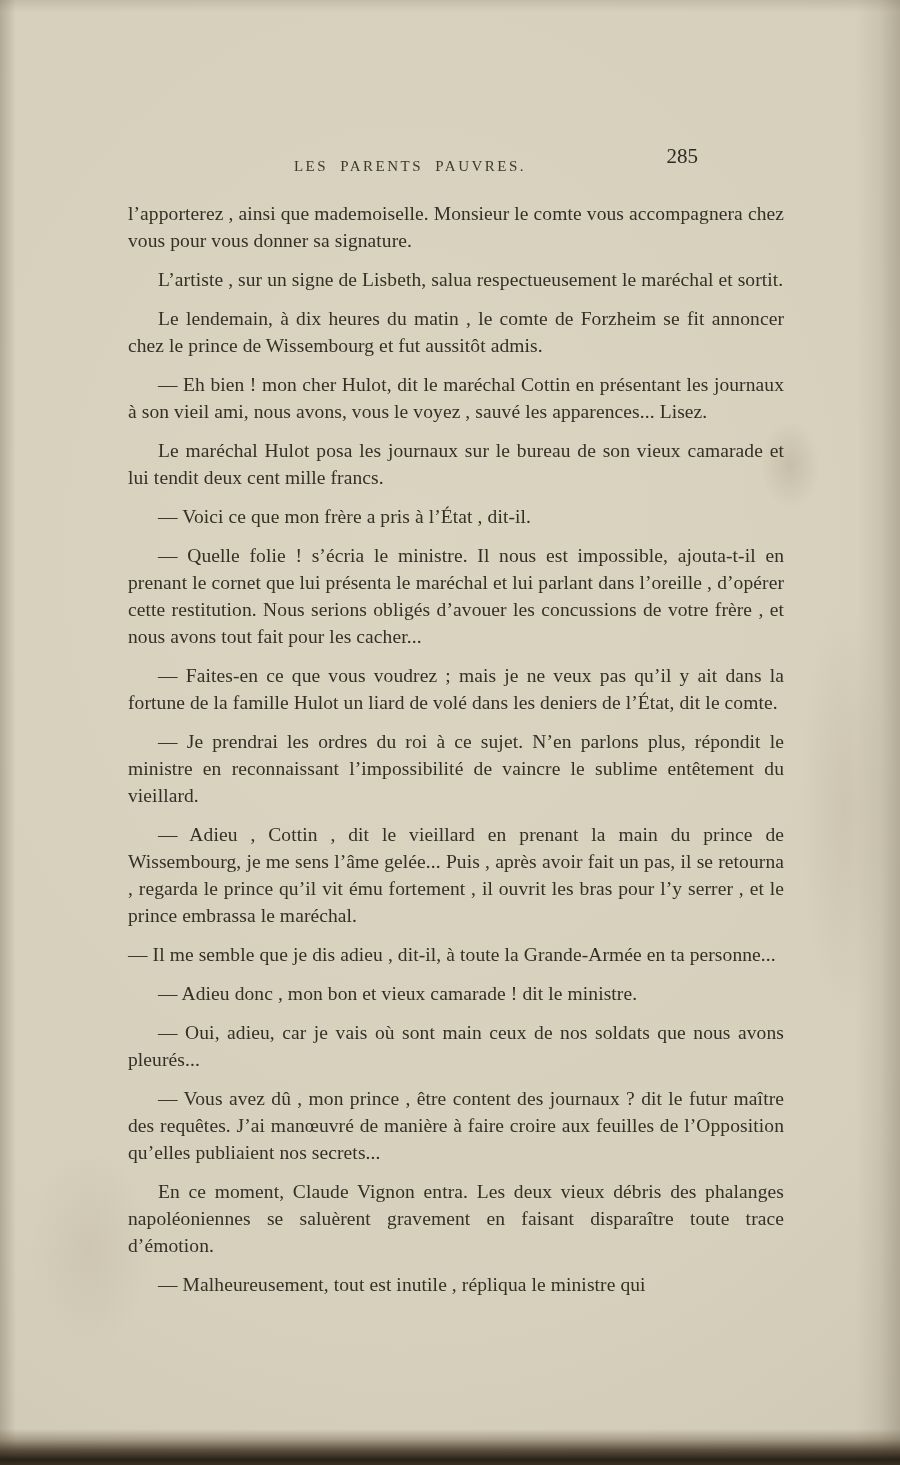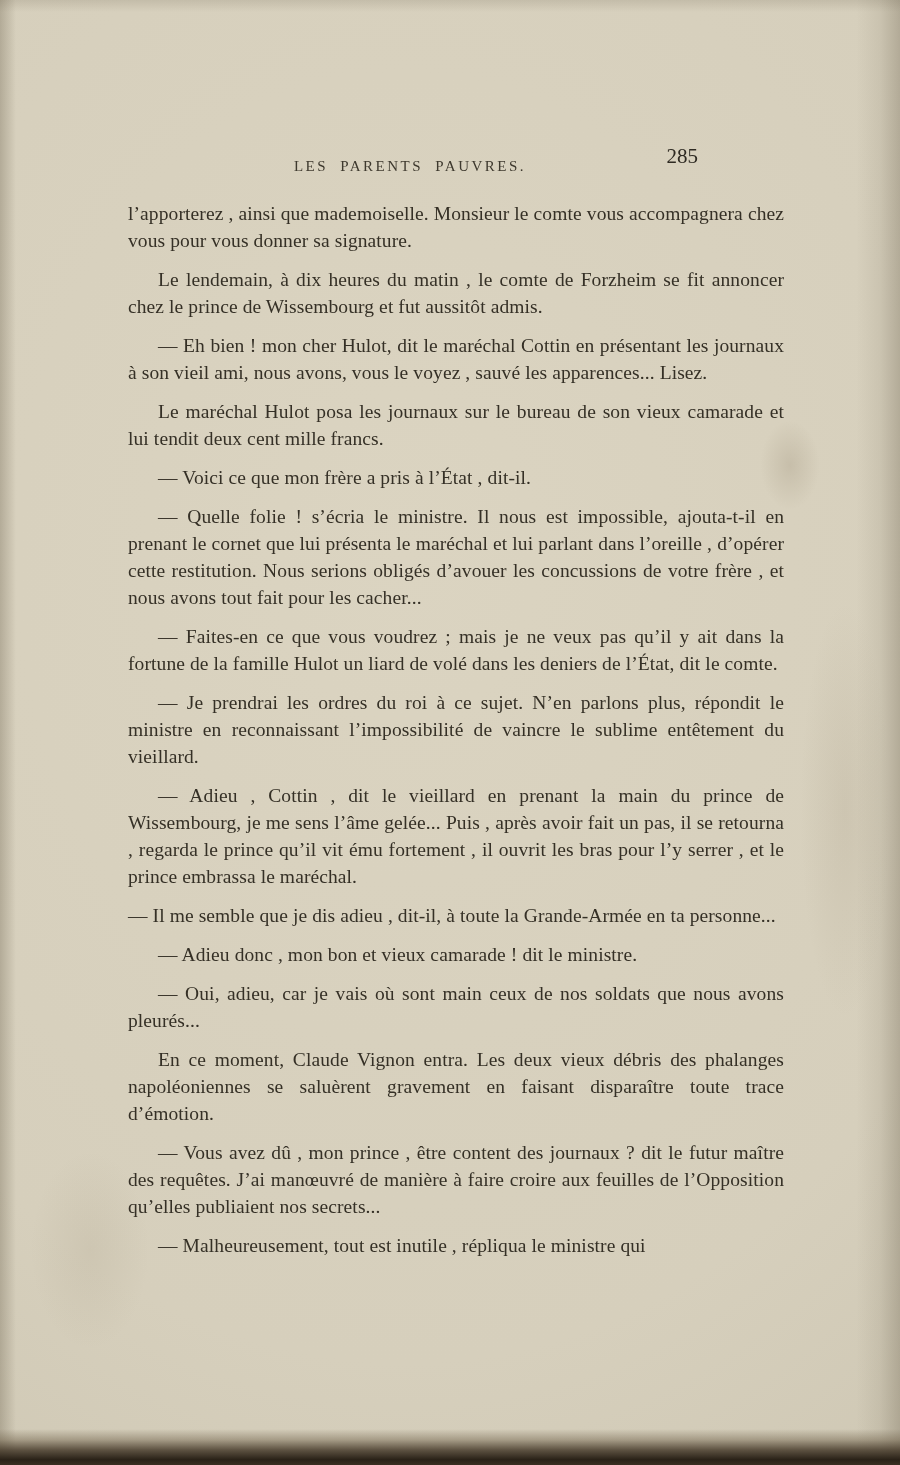--- a/index.html
+++ b/index.html
@@ -103,31 +103,32 @@
   <div class="paper-stain stain-2"></div>
   <div class="paper-stain stain-3"></div>
 
   <div class="page-content">
     <div class="page-header">
       <span class="running-title">LES PARENTS PAUVRES.</span>
       <span class="page-number">285</span>
     </div>
     <div class="text-block">
         <p>l’apporterez , ainsi que mademoiselle. Monsieur le comte vous accompagnera chez vous pour vous donner sa signature.</p>
+        <p class="indent">L’artiste , sur un signe de Lisbeth, salua respectueusement le maréchal et sortit.</p>
         <p class="indent">Le lendemain, à dix heures du matin , le comte de Forzheim se fit annoncer chez le prince de Wissembourg et fut aussitôt admis.</p>
         <p class="indent">— Eh bien ! mon cher Hulot, dit le maréchal Cottin en présentant les journaux à son vieil ami, nous avons, vous le voyez , sauvé les apparences... Lisez.</p>
         <p class="indent">Le maréchal Hulot posa les journaux sur le bureau de son vieux camarade et lui tendit deux cent mille francs.</p>
         <p class="indent">— Voici ce que mon frère a pris à l’État , dit-il.</p>
         <p class="indent">— Quelle folie ! s’écria le ministre. Il nous est impossible, ajouta-t-il en prenant le cornet que lui présenta le maréchal et lui parlant dans l’oreille , d’opérer cette restitution. Nous serions obligés d’avouer les concussions de votre frère , et nous avons tout fait pour les cacher...</p>
         <p class="indent">— Faites-en ce que vous voudrez ; mais je ne veux pas qu’il y ait dans la fortune de la famille Hulot un liard de volé dans les deniers de l’État, dit le comte.</p>
         <p class="indent">— Je prendrai les ordres du roi à ce sujet. N’en parlons plus, répondit le ministre en reconnaissant l’impossibilité de vaincre le sublime entêtement du vieillard.</p>
         <p class="indent">— Adieu , Cottin , dit le vieillard en prenant la main du prince de Wissembourg, je me sens l’âme gelée... Puis , après avoir fait un pas, il se retourna , regarda le prince qu’il vit ému fortement , il ouvrit les bras pour l’y serrer , et le prince embrassa le maréchal.</p>
         <p>— Il me semble que je dis adieu , dit-il, à toute la Grande-Armée en ta personne...</p>
         <p class="indent">— Adieu donc , mon bon et vieux camarade ! dit le ministre.</p>
         <p class="indent">— Oui, adieu, car je vais où sont main ceux de nos soldats que nous avons pleurés...</p>
+        <p class="indent">— Vous avez dû , mon prince , être content des journaux ? dit le futur maître des requêtes. J’ai manœuvré de manière à faire croire aux feuilles de l’Opposition qu’elles publiaient nos secrets...</p>
         <p class="indent">En ce moment, Claude Vignon entra. Les deux vieux débris des phalanges napoléoniennes se saluèrent gravement en faisant disparaître toute trace d’émotion.</p>
-        <p class="indent">— Vous avez dû , mon prince , être content des journaux ? dit le futur maître des requêtes. J’ai manœuvré de manière à faire croire aux feuilles de l’Opposition qu’elles publiaient nos secrets...</p>
         <p class="indent">— Malheureusement, tout est inutile , répliqua le ministre qui</p>
       </div>
   </div>
 
   <div class="bottom-edge"></div>
 </div>
 
 </body></html>

